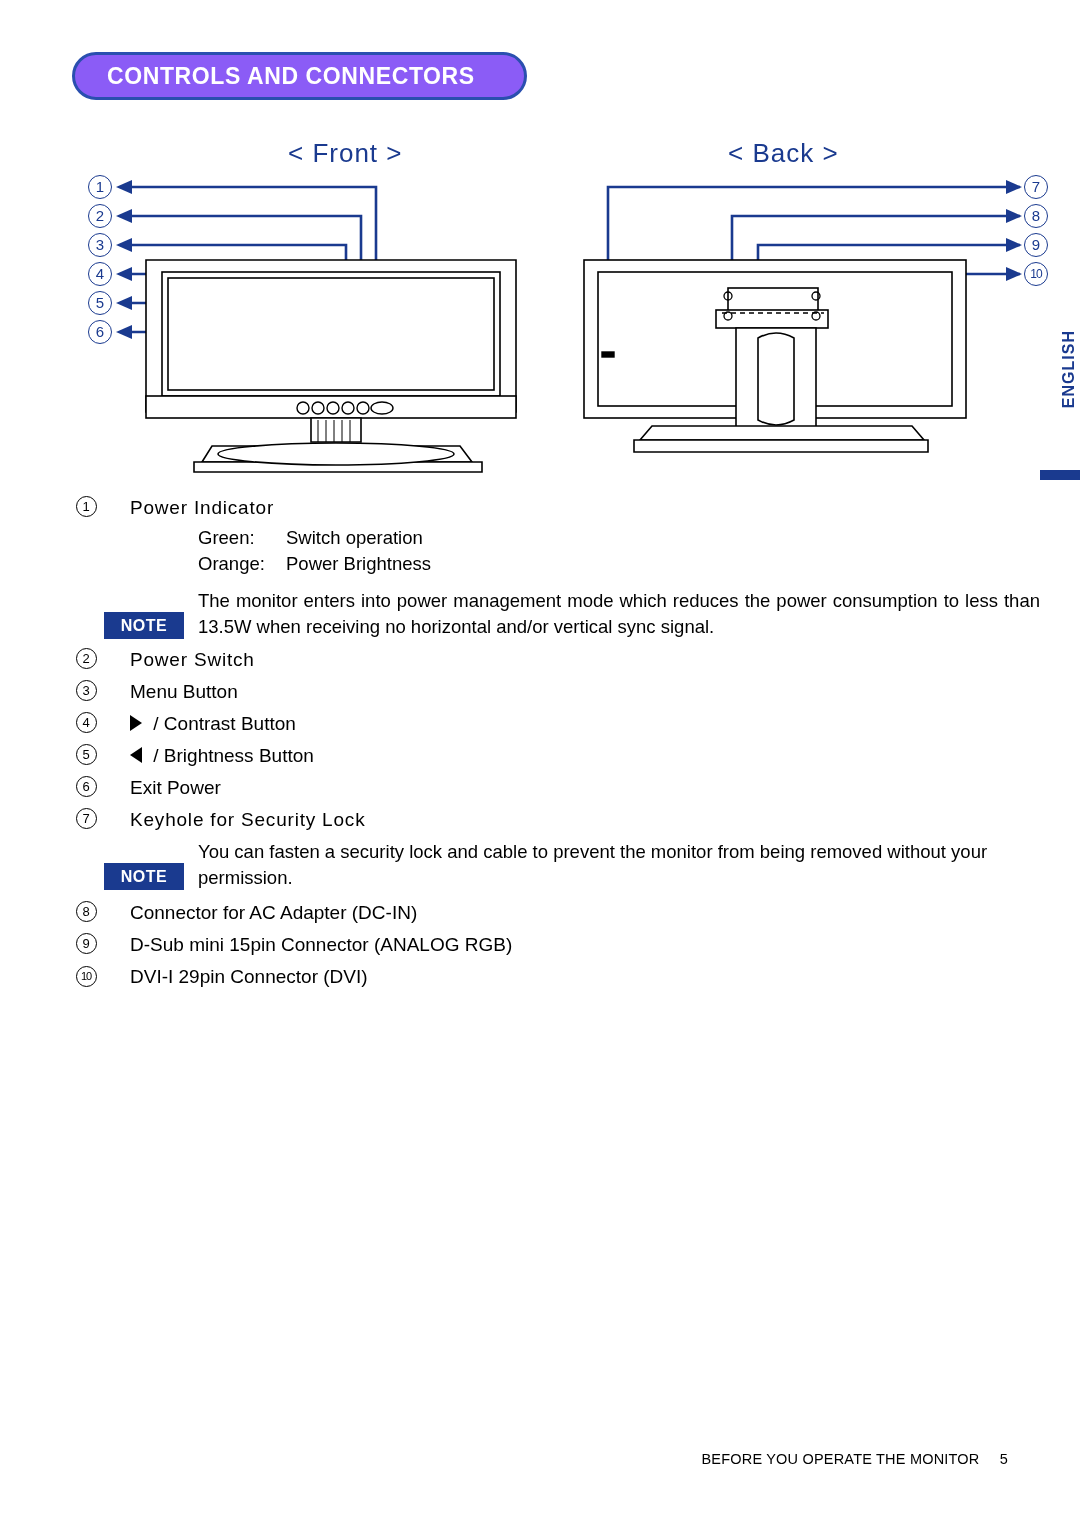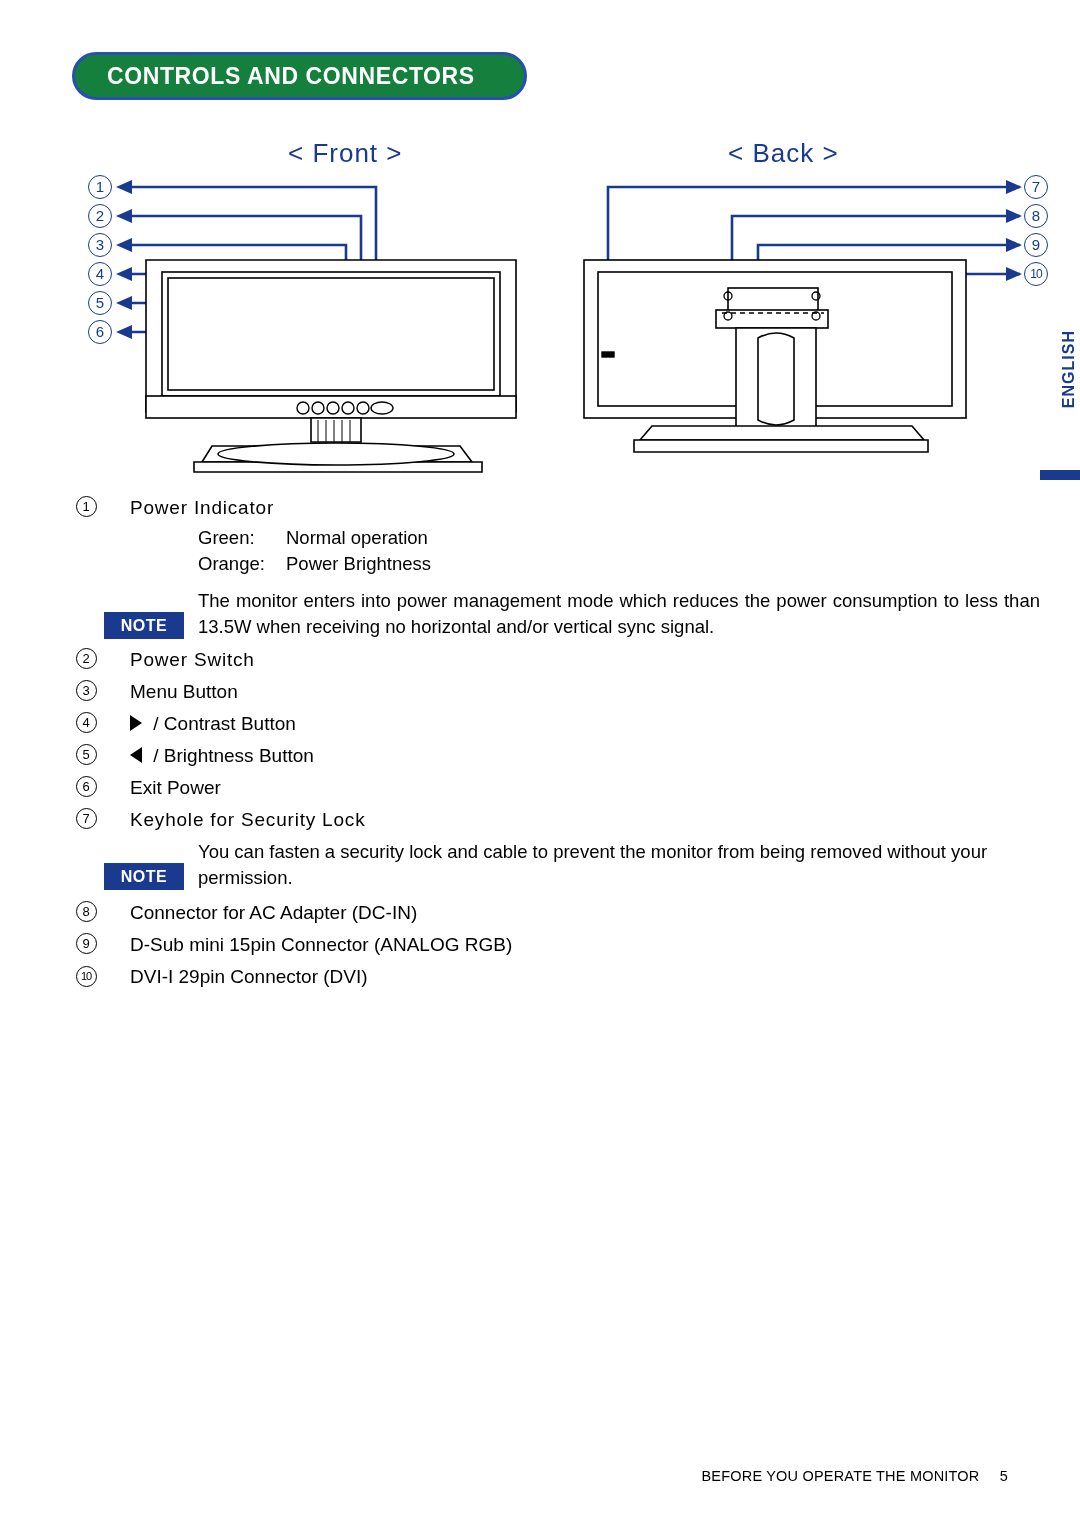--- a/index.html
+++ b/index.html
@@ -16,21 +16,21 @@
     overflow: hidden;
   }
 
   
   .header-badge {
     position: absolute;
     left: 72px;
     top: 52px;
     width: 455px;
     height: 48px;
-    background: #15803d;
+    background: #8b5cf6;
     border: 3px solid #2a4faf;
     border-radius: 24px;
     box-sizing: border-box;
     display: flex;
     align-items: center;
     padding-left: 32px;
   }
   .header-badge .title {
     color: #ffffff;
     font-size: 23px;
@@ -191,21 +191,21 @@
     margin-top: 12px;
   }
   .note-para2 {
     width: 842px;
   }
 
   
   .footer {
     position: absolute;
     right: 72px;
-    bottom: 45px;
+    bottom: 62px;
     font-size: 14.5px;
     letter-spacing: 0.2px;
     white-space: nowrap;
   }
   .footer .pg { margin-left: 16px; }
 </style>
 </head>
 <body>
 
 <div class="header-badge">
@@ -332,21 +332,21 @@
   <div class="item">
     <div class="item-num"><span class="circ">1</span></div>
     <div class="item-text sp">Power Indicator</div>
   </div>
 
   <div class="note-block" style="margin-top:4px;">
     <div class="note-badge">NOTE</div>
     <div class="note-body">
       <div class="row">
         <span class="k">Green:</span>
-        <span>Normal operation</span>
+        <span>Switch operation</span>
       </div>
       <div class="row">
         <span class="k">Orange:</span>
         <span>Power Brightness</span>
       </div>
       <div class="note-para">The monitor enters into power management mode which reduces the power consumption to less than 13.5W when receiving no horizontal and/or vertical sync signal.</div>
     </div>
   </div>
 
   <div class="item" style="margin-top:8px;">

